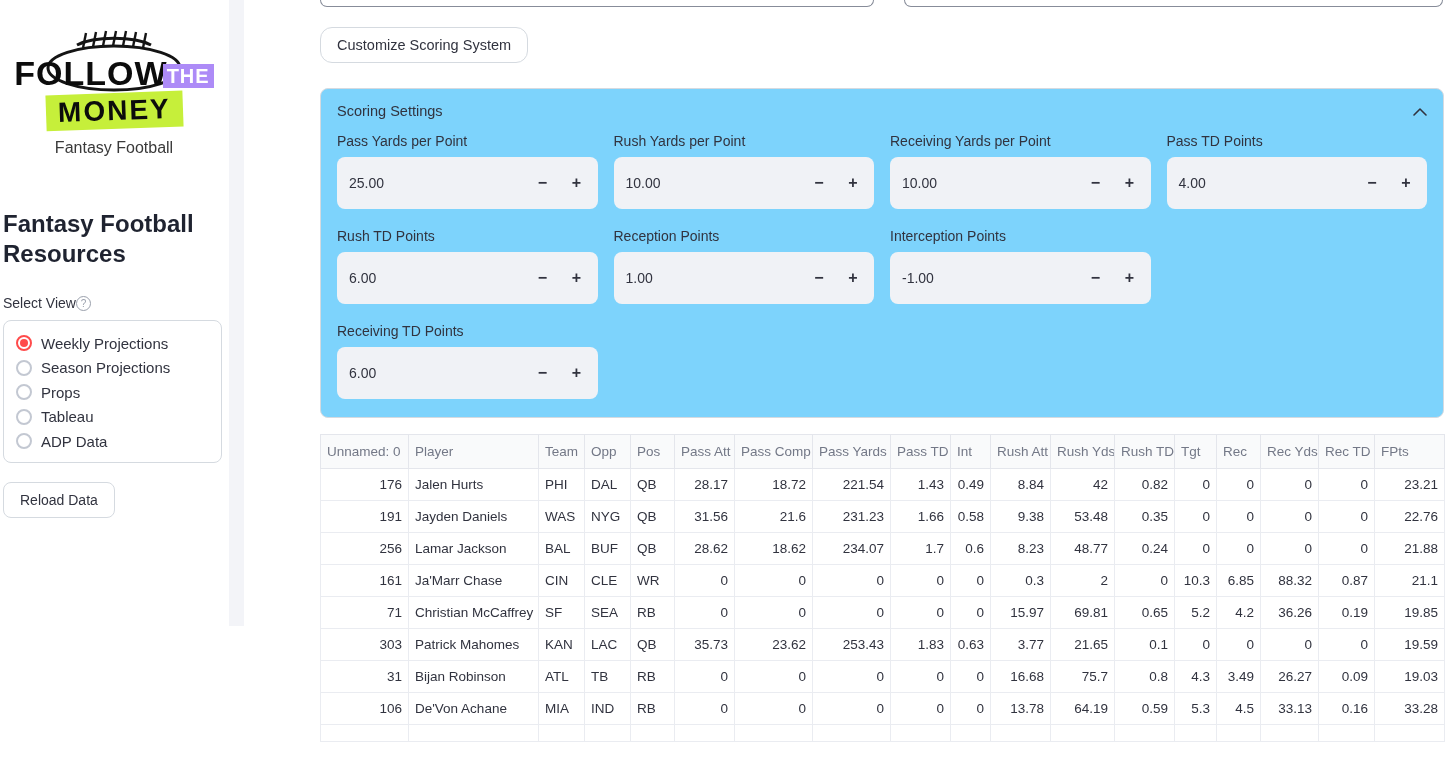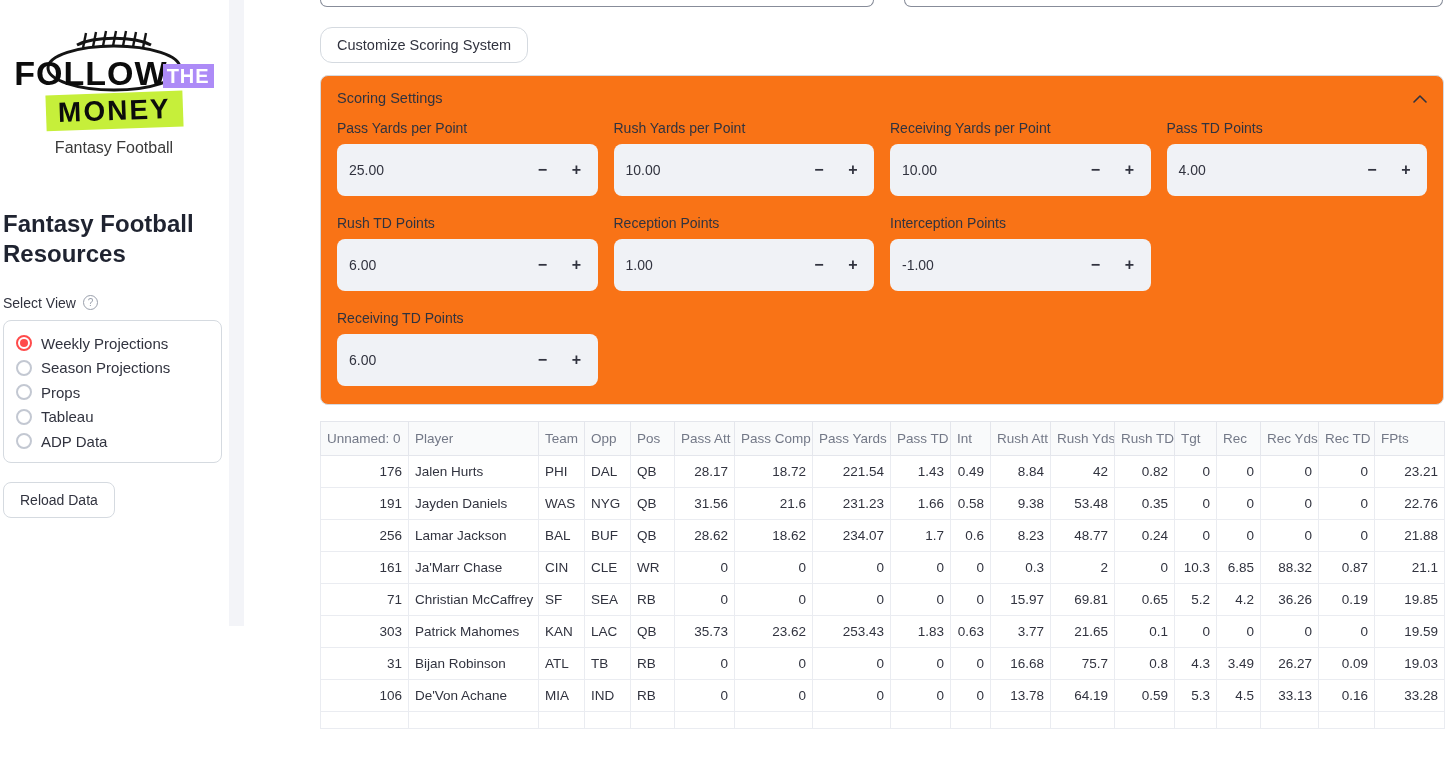--- a/index.html
+++ b/index.html
@@ -15,21 +15,21 @@
   .logo svg { display:block; margin:0 auto; }
   .logo-line1 { margin-top:-36px; position:relative; font-weight:800; font-size:34px;
     letter-spacing:1px; color:#0c0c0c; line-height:1; white-space:nowrap; }
   .logo-the { display:inline-block; background:var(--purple,#ad8bf7); color:#fff; font-size:20px;
     font-weight:800; padding:2px 4px; margin-left:-5px; vertical-align:middle; }
   .logo-line2 { display:inline-block; margin-top:3px; background:var(--lime,#c6ef3a); color:#0c0c0c;
     font-weight:800; font-size:28px; letter-spacing:2px; padding:2px 12px; transform:rotate(-2deg); }
   .logo-sub { margin-top:10px; font-size:16px; color:#3a3a3a; }
 
   .sidebar-title { margin-top:52px; font-size:24px; font-weight:700; line-height:1.25; color:#1f2330; }
-  .select-view-row { margin-top:26px; display:flex; align-items:flex-start; gap:7px; font-size:14px; }
+  .select-view-row { margin-top:26px; display:flex; align-items:center; font-size:14px; }
   .help-icon { width:15px; height:15px; border:1.3px solid #9aa0ac; border-radius:50%;
     color:#9aa0ac; font-size:10px; line-height:13px; text-align:center; display:inline-block; }
 
   .radio-box { margin-top:9px; width:219px; border:1px solid #d5dae0; border-radius:8px;
     padding:10px 8px 8px 12px; }
   .radio-item { display:flex; align-items:center; gap:9px; height:24.5px; cursor:pointer; }
   .radio-circle { width:16px; height:16px; min-width:16px; border:2px solid #c3c8d2; border-radius:50%;
     background:#fff; display:flex; align-items:center; justify-content:center; }
   .radio-circle.sel { border-color:#ff4b4b; }
   .radio-dot { width:8px; height:8px; border-radius:50%; background:#ff4b4b; }
@@ -43,21 +43,21 @@
   .main { flex:1; position:relative; padding:0 12px 0 76px; background:#fff; }
   .top-partials { position:absolute; top:0; left:76px; display:flex; gap:30px; }
   .top-partial { height:7px; border:1px solid #878c99; border-top:none; border-radius:0 0 8px 8px; }
   .top-partial.left { width:554px; }
   .top-partial.right { width:539px; }
 
   .customize-btn { margin-top:27px; background:#fff; border:1px solid #d5dae0; border-radius:12px;
     padding:9px 16px; font-size:14.5px; color:#31333f; cursor:pointer;
     font-family:"Liberation Sans","DejaVu Sans",sans-serif; }
 
-  .expander { margin-top:12px; width:1124px; border:1px solid #d5dae0; border-radius:8px; background:#f97316; }
+  .expander { margin-top:25px; width:1124px; border:1px solid #d5dae0; border-radius:8px; background:#7dd3fc; }
   .expander-header { display:flex; align-items:center; justify-content:space-between;
     padding:14px 16px 12px 16px; cursor:pointer; }
   .expander-title { font-size:14.5px; color:#31333f; }
 
   .scoring-grid { display:grid; grid-template-columns:repeat(4,1fr); column-gap:16px; row-gap:19px;
     padding:2px 16px 18px 16px; }
   .field-label { font-size:14px; margin-bottom:8px; color:#31333f; }
   .number-input { background:#f0f2f6; border-radius:8px; height:52px; display:flex; align-items:center;
     padding:0 4px 0 12px; }
   .number-value { flex:1; font-size:14px; color:#31333f; }

